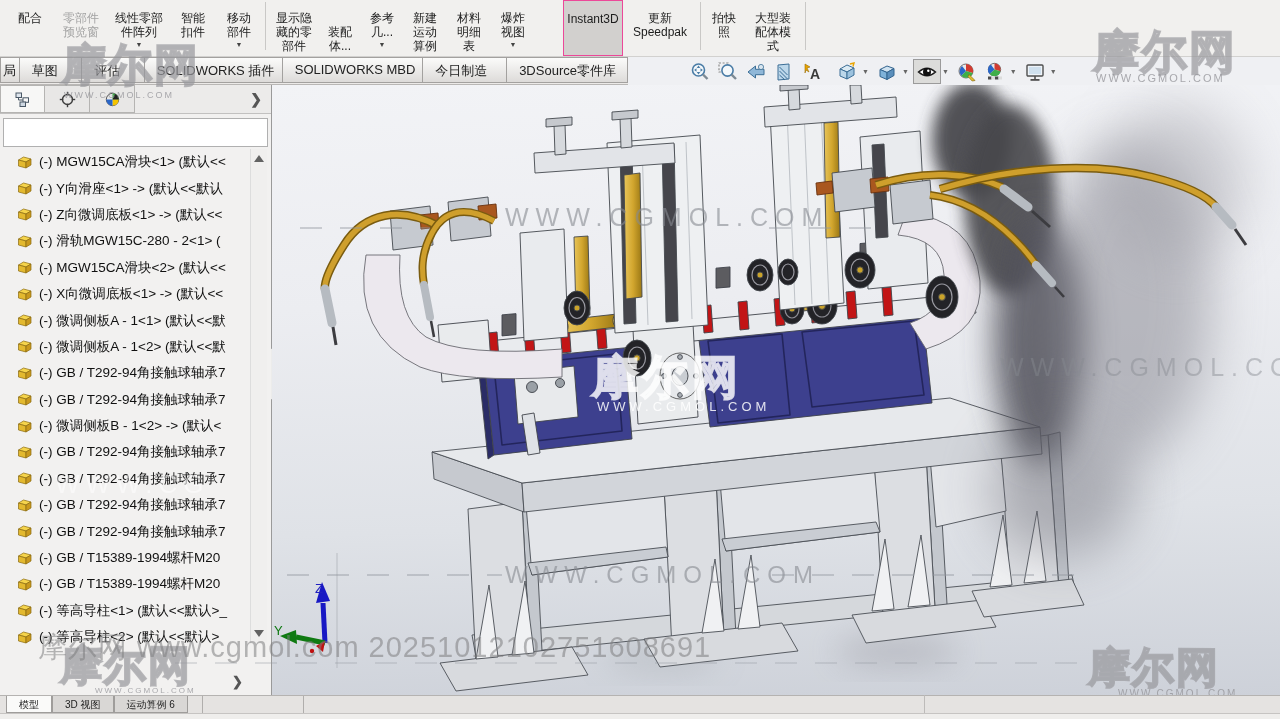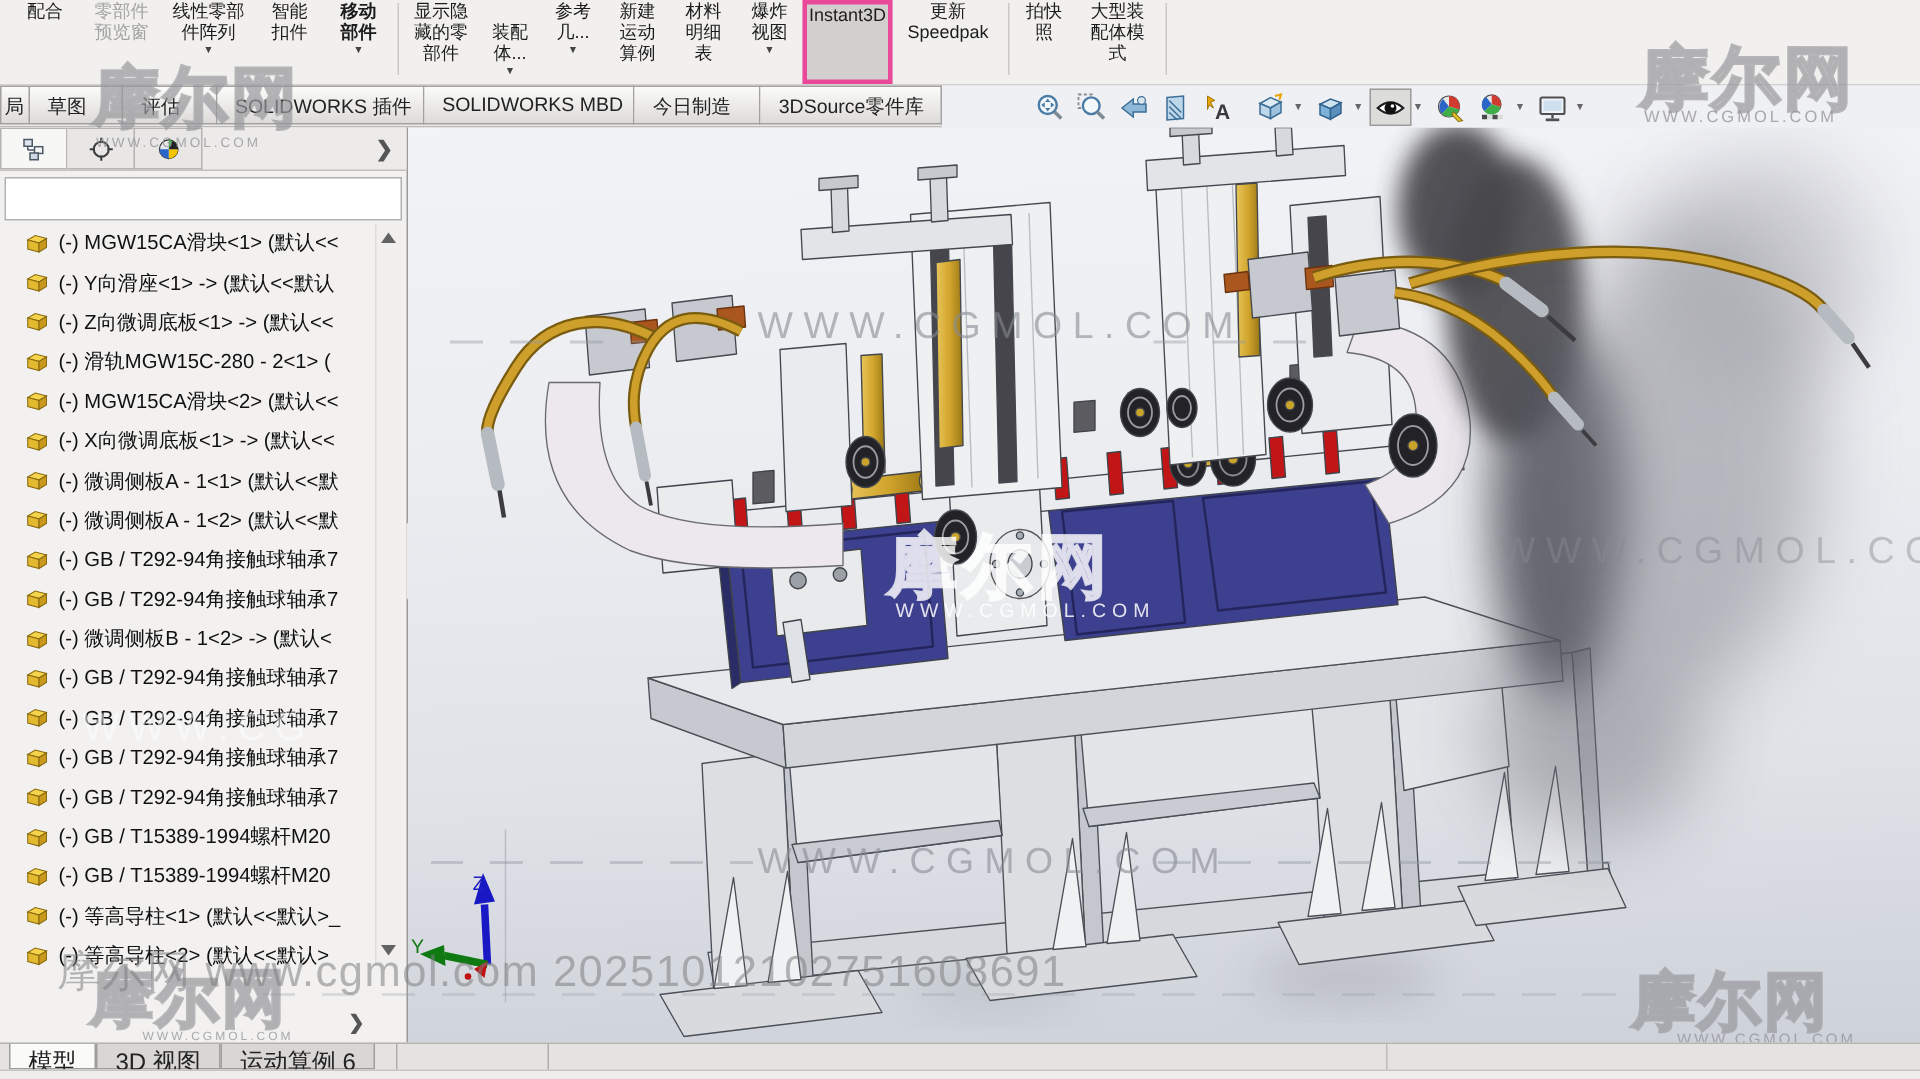--- a/index.html
+++ b/index.html
@@ -3,23 +3,23 @@
 <meta charset="utf-8">
 <style>
   * { margin:0; padding:0; box-sizing:border-box; }
   html,body { width:1280px; height:719px; overflow:hidden; }
   body { font-family:"Liberation Sans", sans-serif; background:#e9ebef; position:relative; }
   #stage { position:absolute; inset:0; width:1280px; height:719px; overflow:hidden; }
 
   
   .toolbar { position:absolute; left:0; top:0; width:1280px; height:57px; background:#f1f0ee; border-bottom:1px solid #d2d1cf; overflow:hidden; }
   .tb-inner { display:flex; align-items:flex-start; height:100%; padding-left:6px; }
-  .tb-btn { flex:0 0 auto; text-align:center; font-size:12px; line-height:1.16; color:#1c1c1c; padding-top:1px; height:56px; cursor:default; }
+  .tb-btn { flex:0 0 auto; text-align:center; font-size:12px; line-height:1.16; color:#1c1c1c; padding-top:12px; height:56px; cursor:default; }
   .tb-btn.disabled { color:#a3a3a3; }
-  .tb-btn.active { background:#d2d0ce; border:3px solid #ec4899; }
+  .tb-btn.active { background:#d2d0ce; border:1px solid #ec4899;margin-left:28px; }
   .tb-dd { font-size:7px; color:#444; margin-top:1px; }
   .tb-sep { flex:0 0 1px; background:#c9c8c6; height:48px; margin:2px 3px 0 3px; }
 
   
   .cmd-tabs { position:absolute; left:0; top:57px; width:628px; height:28px; background:#eceae8; display:flex; align-items:flex-start; border-bottom:1px solid #b9b7b5; }
   .cmd-tab { height:26px; padding:4px 28px 0 12px; font-size:13px; color:#222; background:linear-gradient(#fbfbfa,#dddbd9); border:1px solid #a3a19f; border-left-width:0; white-space:nowrap; overflow:hidden; }
   .cmd-tab:first-child { border-left-width:1px; padding:4px 5px 0 2px; }
 
   
   .headsup-band { position:absolute; left:628px; top:57px; width:652px; height:28px; background:#eff0f3; }
@@ -60,21 +60,21 @@
   .wm-logo { font-weight:bold; color:rgba(160,160,164,0.18); -webkit-text-stroke:2px rgba(150,150,155,0.65); letter-spacing:2px; }
   .wm-url { color:rgba(150,150,155,0.8); letter-spacing:2px; }
   .wm-dash { height:2px; background:repeating-linear-gradient(90deg, rgba(145,150,158,0.75) 0 22px, transparent 22px 40px); opacity:0.55; }
   .wm-graytext { color:rgba(135,138,145,0.6); letter-spacing:7px; font-size:25px; }
   .wm-center-logo { font-size:46px; font-weight:bold; color:rgba(255,255,255,0.15); -webkit-text-stroke:2px rgba(255,255,255,0.8); letter-spacing:4px; }
   .wm-center-url { font-size:13px; letter-spacing:4px; color:rgba(255,255,255,0.85); }
   .wm-longtext { font-size:29px; color:rgba(125,125,128,0.55); letter-spacing:1px; white-space:nowrap; }
 
   
   .bottom-tabs { position:absolute; left:0; top:695px; width:1280px; height:18px; background:#e5e3e1; border-top:1px solid #b5b3b1; display:flex; align-items:stretch; padding-left:6px; }
-  .b-tab { font-size:16px; padding:2px 12px 0 12px; color:#222; background:#d9d7d5; border:1px solid #9f9d9b; border-top:none; white-space:nowrap; }
+  .b-tab { font-size:10px; padding:2px 12px 0 12px; color:#222; background:#d9d7d5; border:1px solid #9f9d9b; border-top:none; white-space:nowrap; }
   .b-tab.active { background:#fafaf9; }
   .b-div { width:1px; background:#b0aeac; margin-left:14px; }
   .status-bar { position:absolute; left:0; top:713px; width:1280px; height:6px; background:#efeeec; border-top:1px solid #c6c4c2; }
   .status-div { position:absolute; left:924px; top:695px; width:1px; height:24px; background:#bdbbb9; }
 </style>
 </head>
 <body>
 
 <div id="stage">
 
@@ -89,21 +89,21 @@
         </div>
         <div class="tb-btn" style="width: 62px;">
           <div class="tb-line">线性零部</div>
           <div class="tb-line">件阵列</div>
           <div class="tb-dd">▼</div>
         </div>
         <div class="tb-btn" style="width: 46px;">
           <div class="tb-line">智能</div>
           <div class="tb-line">扣件</div>
         </div>
-        <div class="tb-btn" style="width: 46px; font-weight: bold;">
+        <div class="tb-btn" style="width: 46px;">
           <div class="tb-line">移动</div>
           <div class="tb-line">部件</div>
           <div class="tb-dd">▼</div>
         </div>
         <div class="tb-sep"></div>
         <div class="tb-btn" style="width: 50px;">
           <div class="tb-line">显示隐</div>
           <div class="tb-line">藏的零</div>
           <div class="tb-line">部件</div>
         </div>

